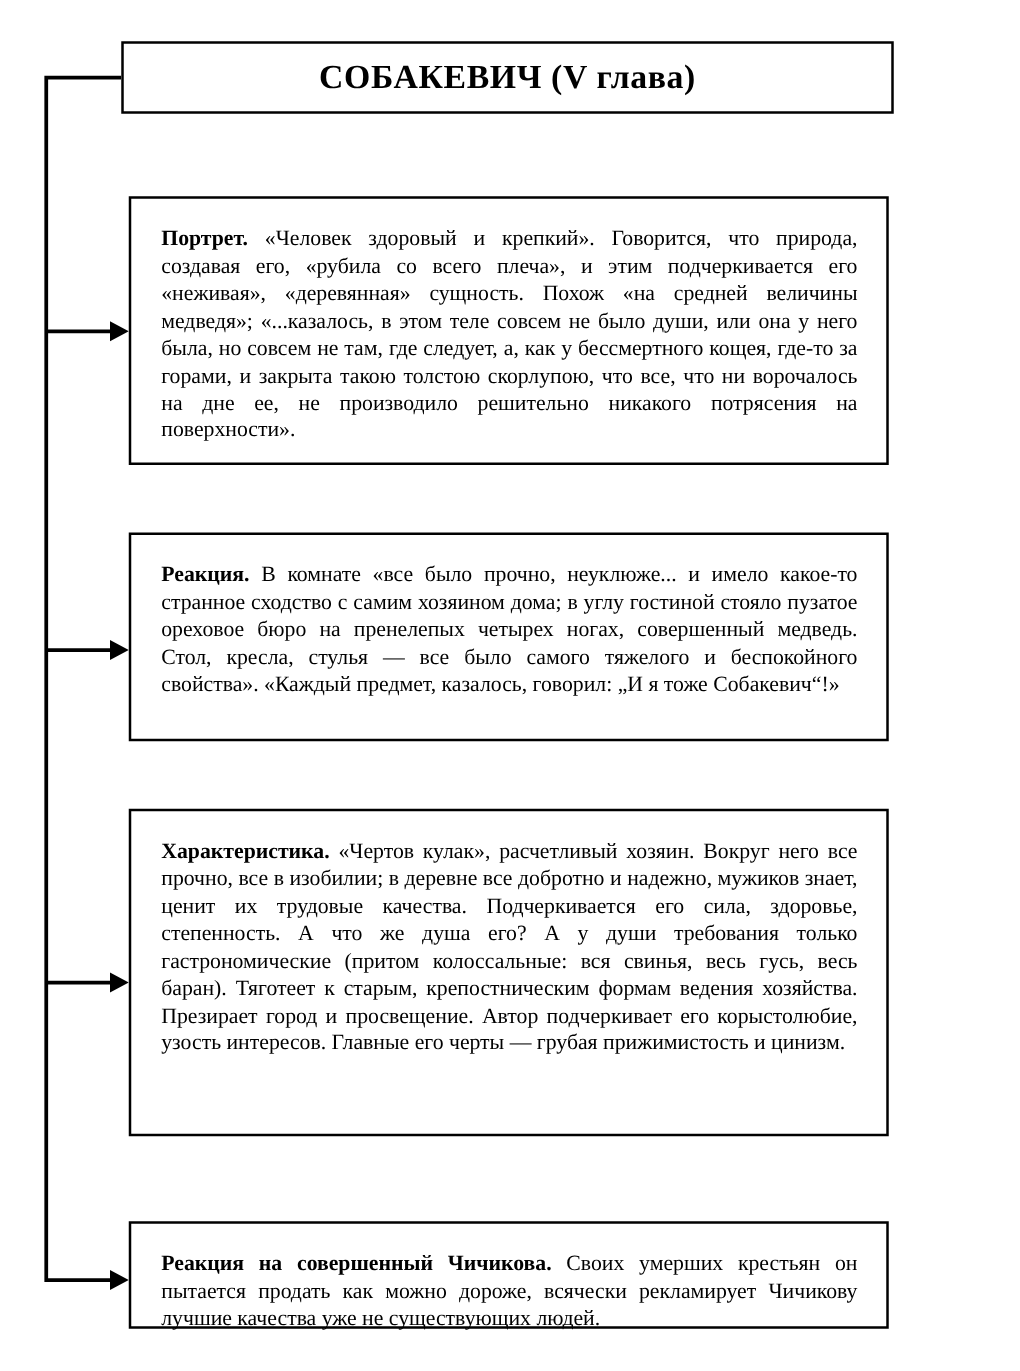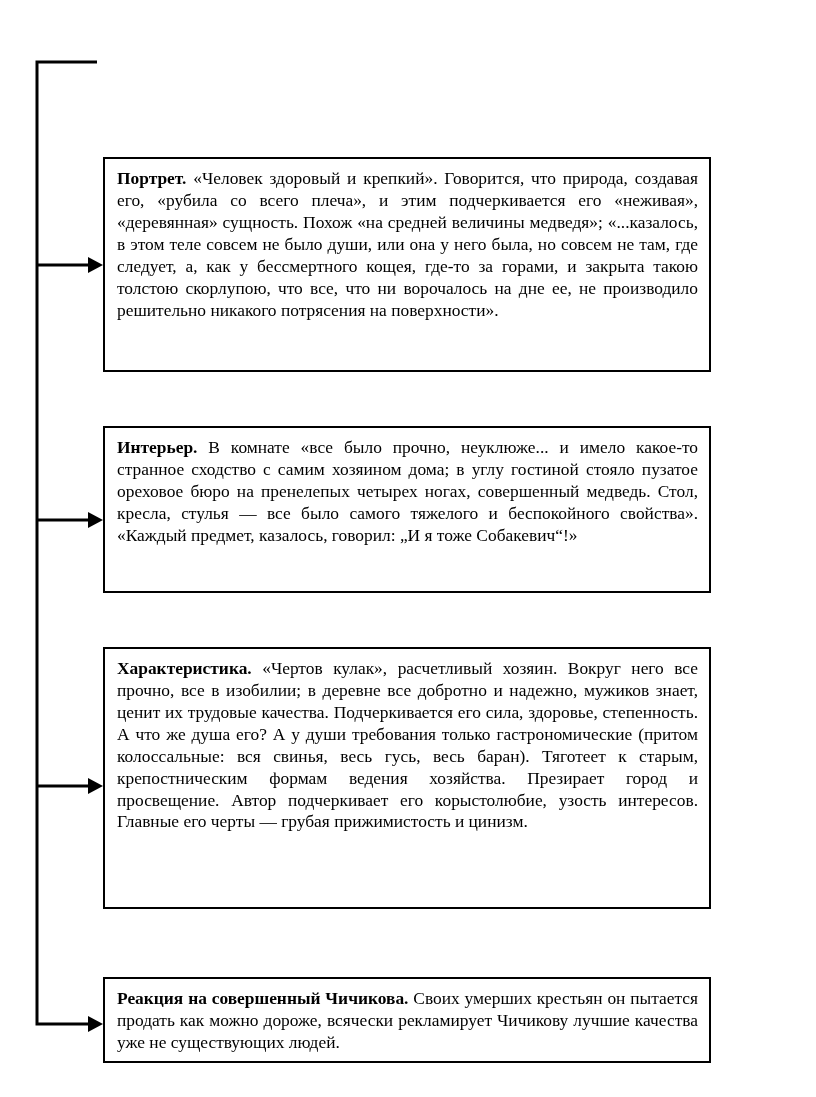--- a/index.html
+++ b/index.html
@@ -55,21 +55,21 @@
     font-weight: bold;
     letter-spacing: 0.5px;
     text-align: center;
     line-height: 1.1;
   }
 
   .text-node {
     padding: 9px 11px 9px 12px;
   }
   .text-node p {
-    margin: 0;
+    margin: 12px;
     font-size: 17.4px;
     line-height: 1.26;
     text-align: justify;
     text-justify: inter-word;
     hyphens: manual;
   }
   .text-node p b {
     font-weight: bold;
   }
 
@@ -110,27 +110,30 @@
     <path d="M 37 265 L 88 265" fill="none" stroke="#000000" stroke-width="3"></path>
     <path d="M 37 520 L 88 520" fill="none" stroke="#000000" stroke-width="3"></path>
     <path d="M 37 786 L 88 786" fill="none" stroke="#000000" stroke-width="3"></path>
 
     <polygon points="88,257 103,265 88,273" fill="#000000"></polygon>
     <polygon points="88,512 103,520 88,528" fill="#000000"></polygon>
     <polygon points="88,778 103,786 88,794" fill="#000000"></polygon>
     <polygon points="88,1016 103,1024 88,1032" fill="#000000"></polygon>
   </svg>
 
+  <div class="node title-node">
+    <div class="title-text">СОБАКЕВИЧ (V глава)</div>
+  </div>
 
   <div class="node text-node" id="node-portrait">
     <p><b>Портрет.</b><span> «Человек здоровый и крепкий». Говорится, что природа, создавая его, «рубила со всего плеча», и этим подчеркивается его «неживая», «деревянная» сущность. Похож «на средней величины медведя»; «...казалось, в этом теле совсем не было души, или она у него была, но совсем не там, где следует, а, как у бессмертного кощея, где-то за горами, и закрыта такою толстою скорлупою, что все, что ни ворочалось на дне ее, не производило решительно никакого потрясения на поверхности».</span></p>
   </div>
 
   <div class="node text-node" id="node-interior">
-    <p><b>Интерьер.</b><span> В комнате «все было прочно, неуклюже... и имело какое-то странное сходство с самим хозяином дома; в углу гостиной стояло пузатое ореховое бюро на пренелепых четырех ногах, совершенный медведь. Стол, кресла, стулья — все было самого тяжелого и беспокойного свойства». «Каждый предмет, казалось, говорил: „И я тоже Собакевич“!»</span></p>
+    <p><b>Реакция.</b><span> В комнате «все было прочно, неуклюже... и имело какое-то странное сходство с самим хозяином дома; в углу гостиной стояло пузатое ореховое бюро на пренелепых четырех ногах, совершенный медведь. Стол, кресла, стулья — все было самого тяжелого и беспокойного свойства». «Каждый предмет, казалось, говорил: „И я тоже Собакевич“!»</span></p>
   </div>
 
   <div class="node text-node" id="node-character">
     <p><b>Характеристика.</b><span> «Чертов кулак», расчетливый хозяин. Вокруг него все прочно, все в изобилии; в деревне все добротно и надежно, мужиков знает, ценит их трудовые качества. Подчеркивается его сила, здоровье, степенность. А что же душа его? А у души требования только гастрономические (притом колоссальные: вся свинья, весь гусь, весь баран). Тяготеет к старым, крепостническим формам ведения хозяйства. Презирает город и просвещение. Автор подчеркивает его корыстолюбие, узость интересов. Главные его черты — грубая прижимистость и цинизм.</span></p>
   </div>
 
   <div class="node text-node" id="node-reaction">
     <p><b>Реакция на совершенный Чичикова.</b><span> Своих умерших крестьян он пытается продать как можно дороже, всячески рекламирует Чичикову лучшие качества уже не существующих людей.</span></p>
   </div>
 

